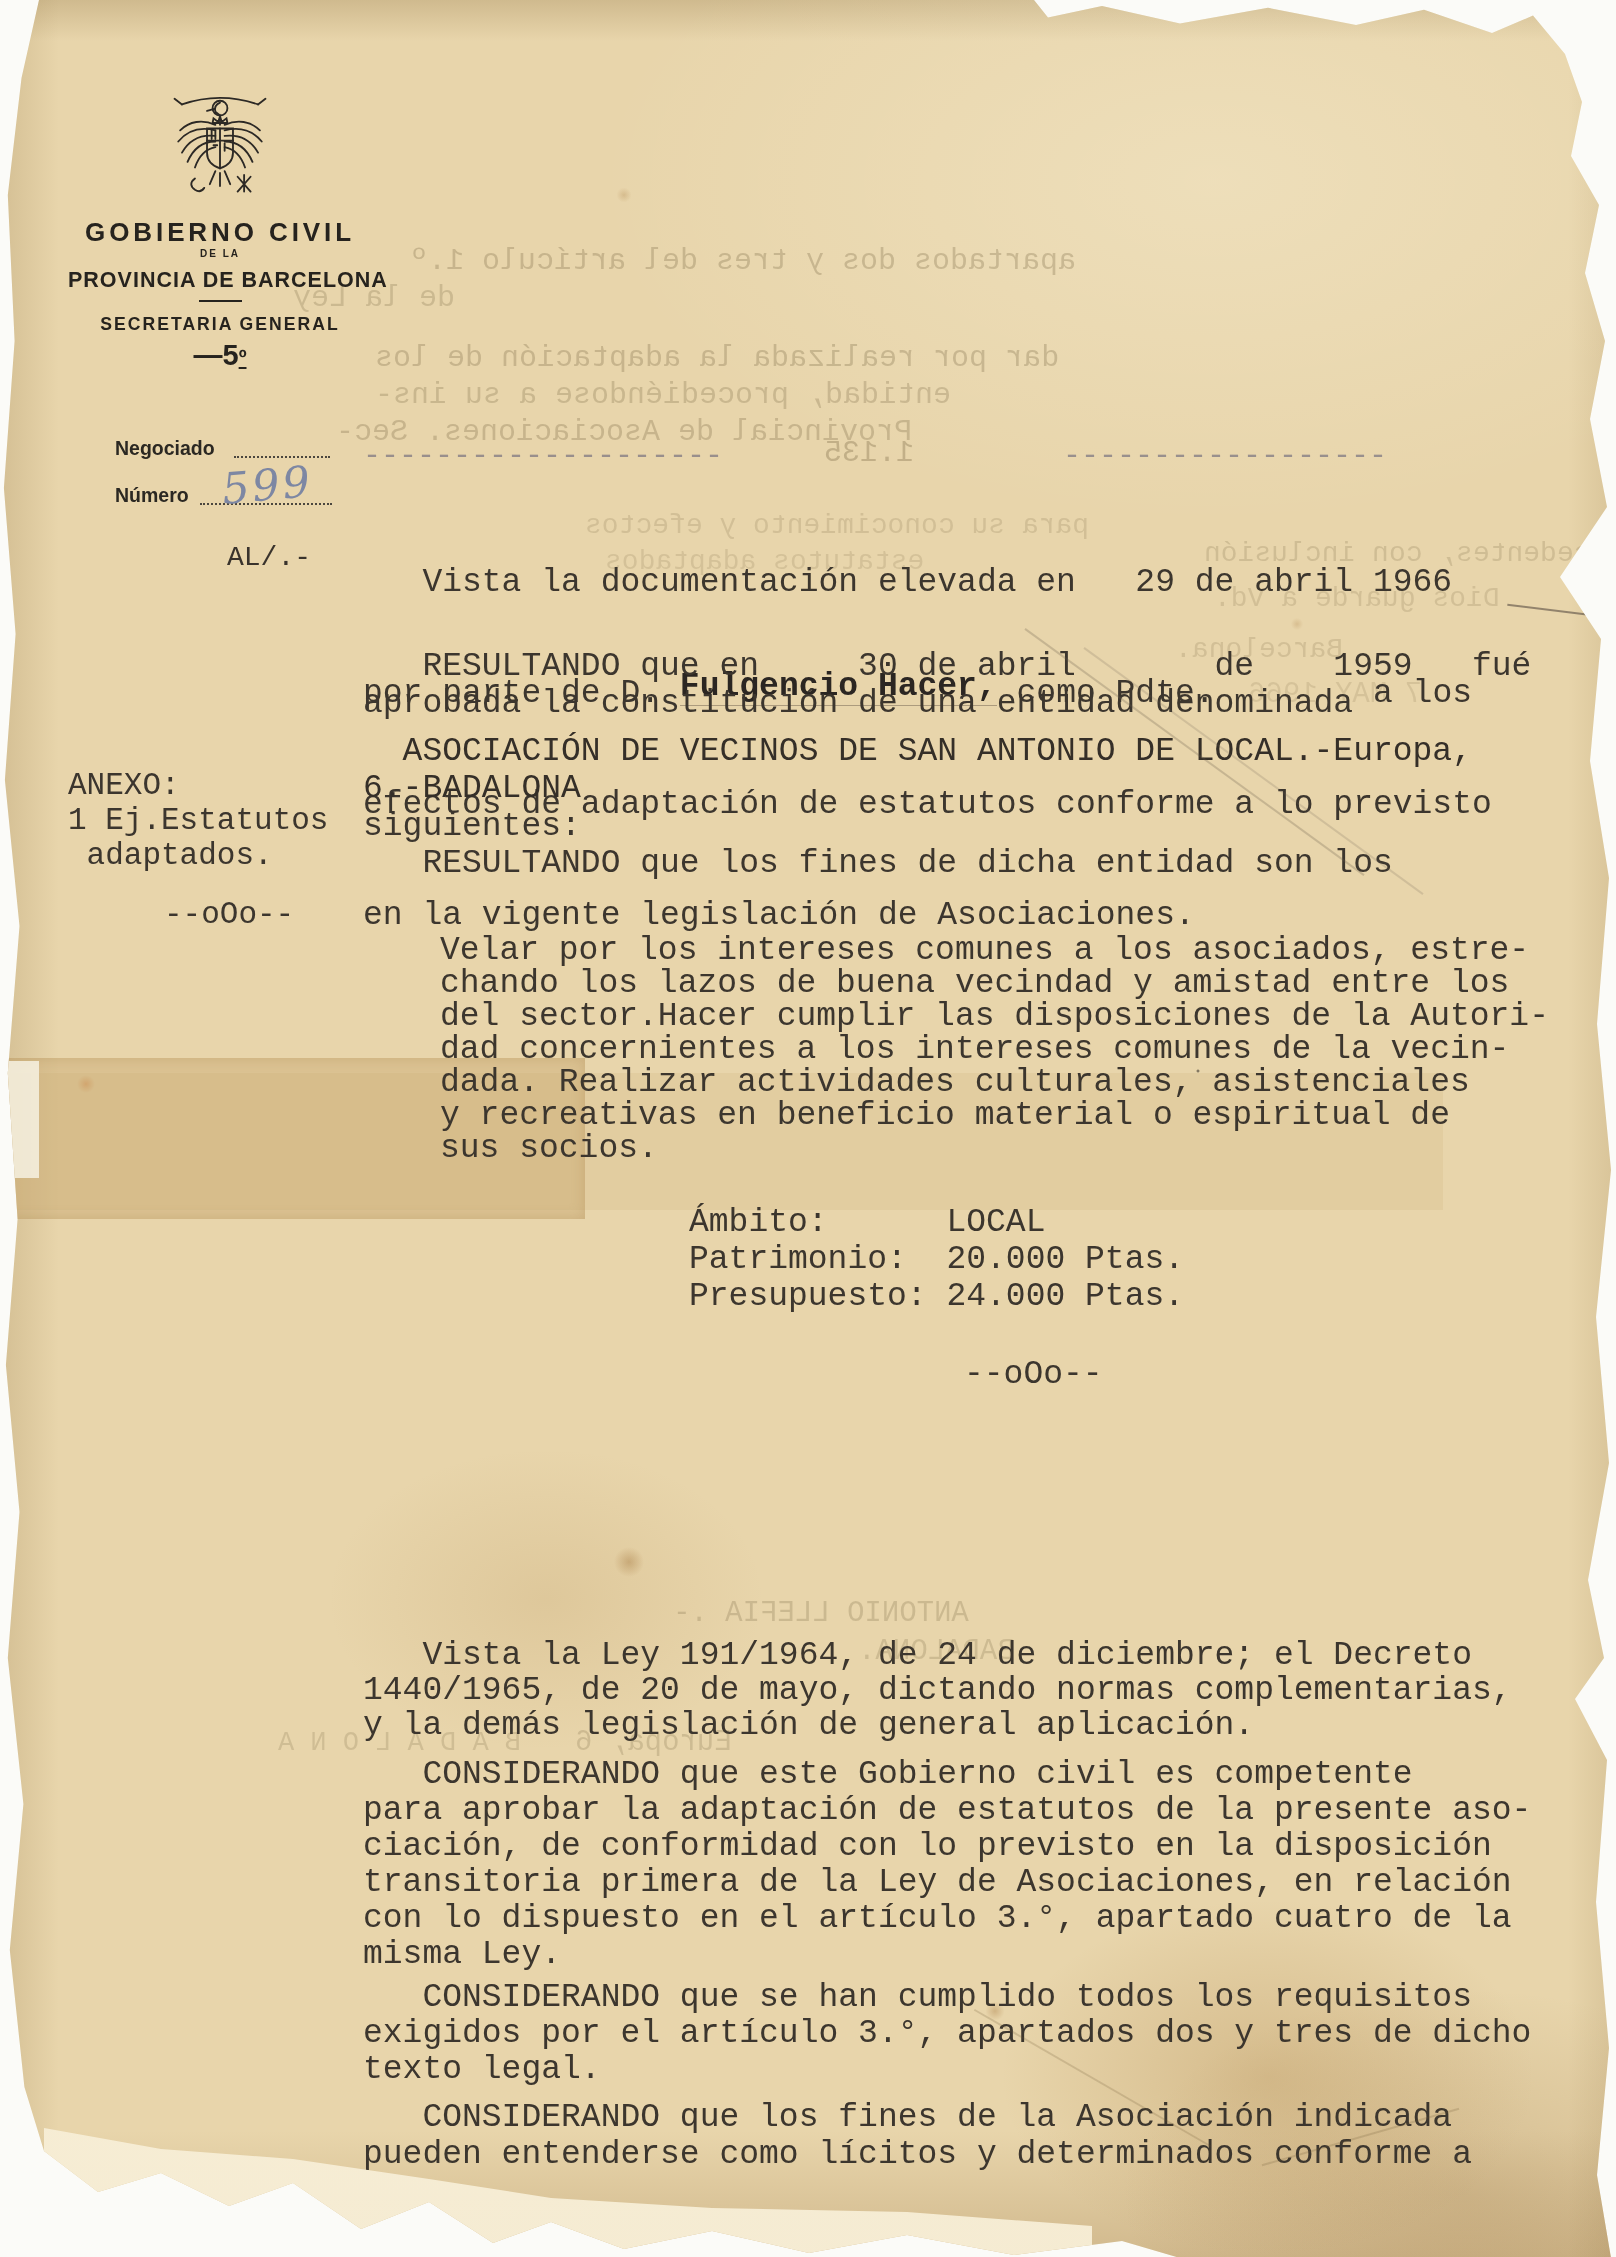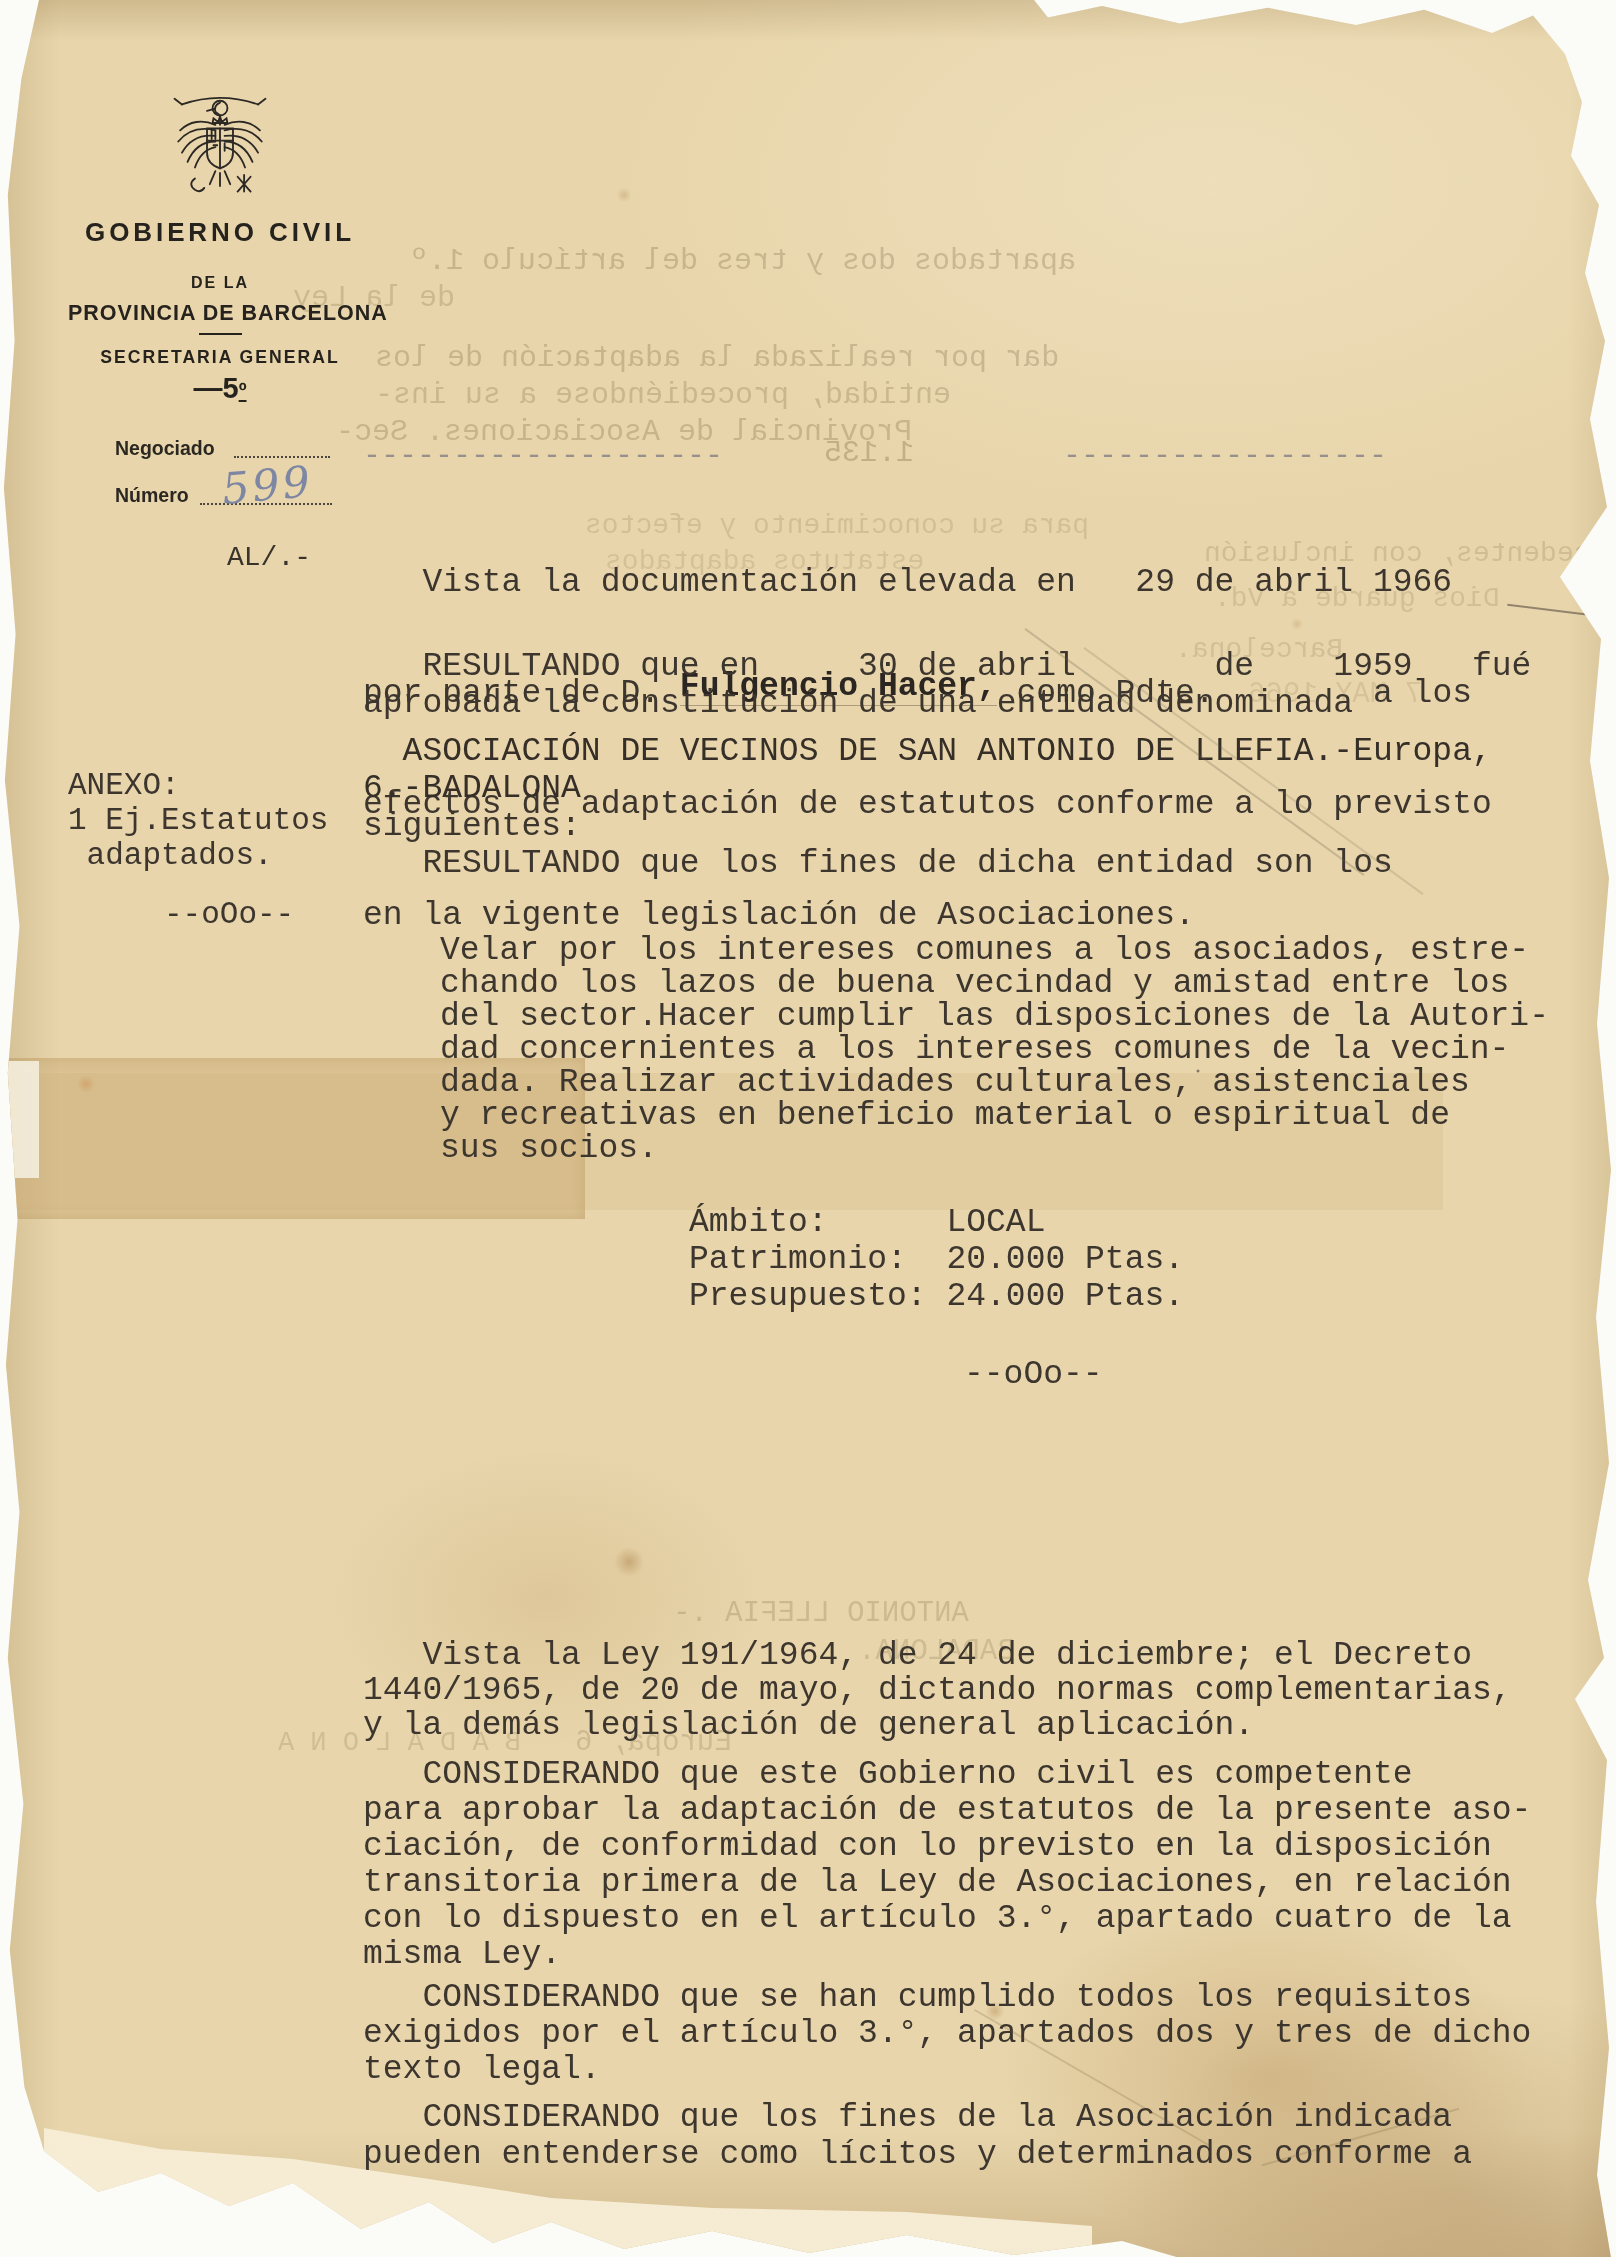--- a/index.html
+++ b/index.html
@@ -50,21 +50,21 @@
   .scratch2{left:1044px;top:770px;transform:rotate(36deg);opacity:.7;}
   
   .bleed{position:absolute;font-family:"Liberation Mono","DejaVu Sans Mono",monospace;
          color:#7c6b47;white-space:pre;}
   .bleed.mir{transform:scaleX(-1);}
   .bleed.dark{color:#4c4c6e;}
   
   .letterhead{position:absolute;left:68px;top:87px;width:304px;text-align:center;color:#26231e;}
   .emblem{display:block;margin:0 auto 7.8px auto;}
   .org1{font-size:26px;font-weight:bold;letter-spacing:3.9px;white-space:nowrap;}
-  .org2{font-size:16px;font-weight:bold;letter-spacing:2px;margin-top:26px;}
+  .org2{font-size:10px;font-weight:bold;letter-spacing:2px;margin-top:0;}
   .org3{font-size:21.5px;font-weight:bold;letter-spacing:1px;margin-top:8.8px;white-space:nowrap;}
   .lh-divider{width:43px;height:0;border-top:2.9px solid #26231e;margin:7.8px auto 0 auto;}
   .dept{font-size:17.6px;font-weight:bold;letter-spacing:2px;margin-top:11.7px;}
   .section-no{font-size:29px;font-weight:bold;margin-top:3.9px;}
   .section-no .ord{text-decoration:underline;font-size:21.5px;}
   .fieldlabel{position:absolute;font-size:19.5px;font-weight:bold;color:#2b2822;}
   .neg-label{left:115px;top:437px;}
   .num-label{left:115px;top:484px;}
   .dotted{position:absolute;border-bottom:2px dotted #4a463e;height:0;}
   .dot1{left:234px;top:456px;width:96px;}
@@ -159,21 +159,21 @@
     <div class="typew annex-sep">--oOo--</div>
 
     <div class="typew b1">
       <div class="tl">   Vista la documentación elevada en   29 de abril 1966</div>
       <div class="tl"><span>por parte de D. </span><span class="raised">Fulgencio Hacer,</span><span> como Pdte.        a los</span></div>
       <div class="tl">efectos de adaptación de estatutos conforme a lo previsto</div>
       <div class="tl">en la vigente legislación de Asociaciones.</div>
     </div>
 
     <div class="typew b2"><div class="tl">   RESULTANDO que en     30 de abril       de    1959   fué</div><div class="tl">aprobada la constitución de una entidad denominada</div></div>
-    <div class="typew b3"><div class="tl">  ASOCIACIÓN DE VECINOS DE SAN ANTONIO DE LLEFIA.-Europa,</div><div class="tl">6.-BADALONA</div></div>
+    <div class="typew b3"><div class="tl">  ASOCIACIÓN DE VECINOS DE SAN ANTONIO DE LOCAL.-Europa,</div><div class="tl">6.-BADALONA</div></div>
     <div class="typew b4"><div class="tl">siguientes:</div><div class="tl">   RESULTANDO que los fines de dicha entidad son los</div></div>
     <div class="typew b5"><div class="tl">Velar por los intereses comunes a los asociados, estre-</div><div class="tl">chando los lazos de buena vecindad y amistad entre los</div><div class="tl">del sector.Hacer cumplir las disposiciones de la Autori-</div><div class="tl">dad concernientes a los intereses comunes de la vecin-</div><div class="tl">dada. Realizar actividades culturales, asistenciales</div><div class="tl">y recreativas en beneficio material o espiritual de</div><div class="tl">sus socios.</div></div>
     <div class="typew b6"><div class="tl">Ámbito:      LOCAL</div><div class="tl">Patrimonio:  20.000 Ptas.</div><div class="tl">Presupuesto: 24.000 Ptas.</div></div>
     <div class="typew b7">--oOo--</div>
     <div class="typew b8"><div class="tl">   Vista la Ley 191/1964, de 24 de diciembre; el Decreto</div><div class="tl">1440/1965, de 20 de mayo, dictando normas complementarias,</div><div class="tl">y la demás legislación de general aplicación.</div></div>
     <div class="typew b9"><div class="tl">   CONSIDERANDO que este Gobierno civil es competente</div><div class="tl">para aprobar la adaptación de estatutos de la presente aso-</div><div class="tl">ciación, de conformidad con lo previsto en la disposición</div><div class="tl">transitoria primera de la Ley de Asociaciones, en relación</div><div class="tl">con lo dispuesto en el artículo 3.°, apartado cuatro de la</div><div class="tl">misma Ley.</div></div>
     <div class="typew b10"><div class="tl">   CONSIDERANDO que se han cumplido todos los requisitos</div><div class="tl">exigidos por el artículo 3.°, apartados dos y tres de dicho</div><div class="tl">texto legal.</div></div>
     <div class="typew b11"><div class="tl">   CONSIDERANDO que los fines de la Asociación indicada</div><div class="tl">pueden entenderse como lícitos y determinados conforme a</div></div>
 
     <div class="scratch scratch1"></div>

